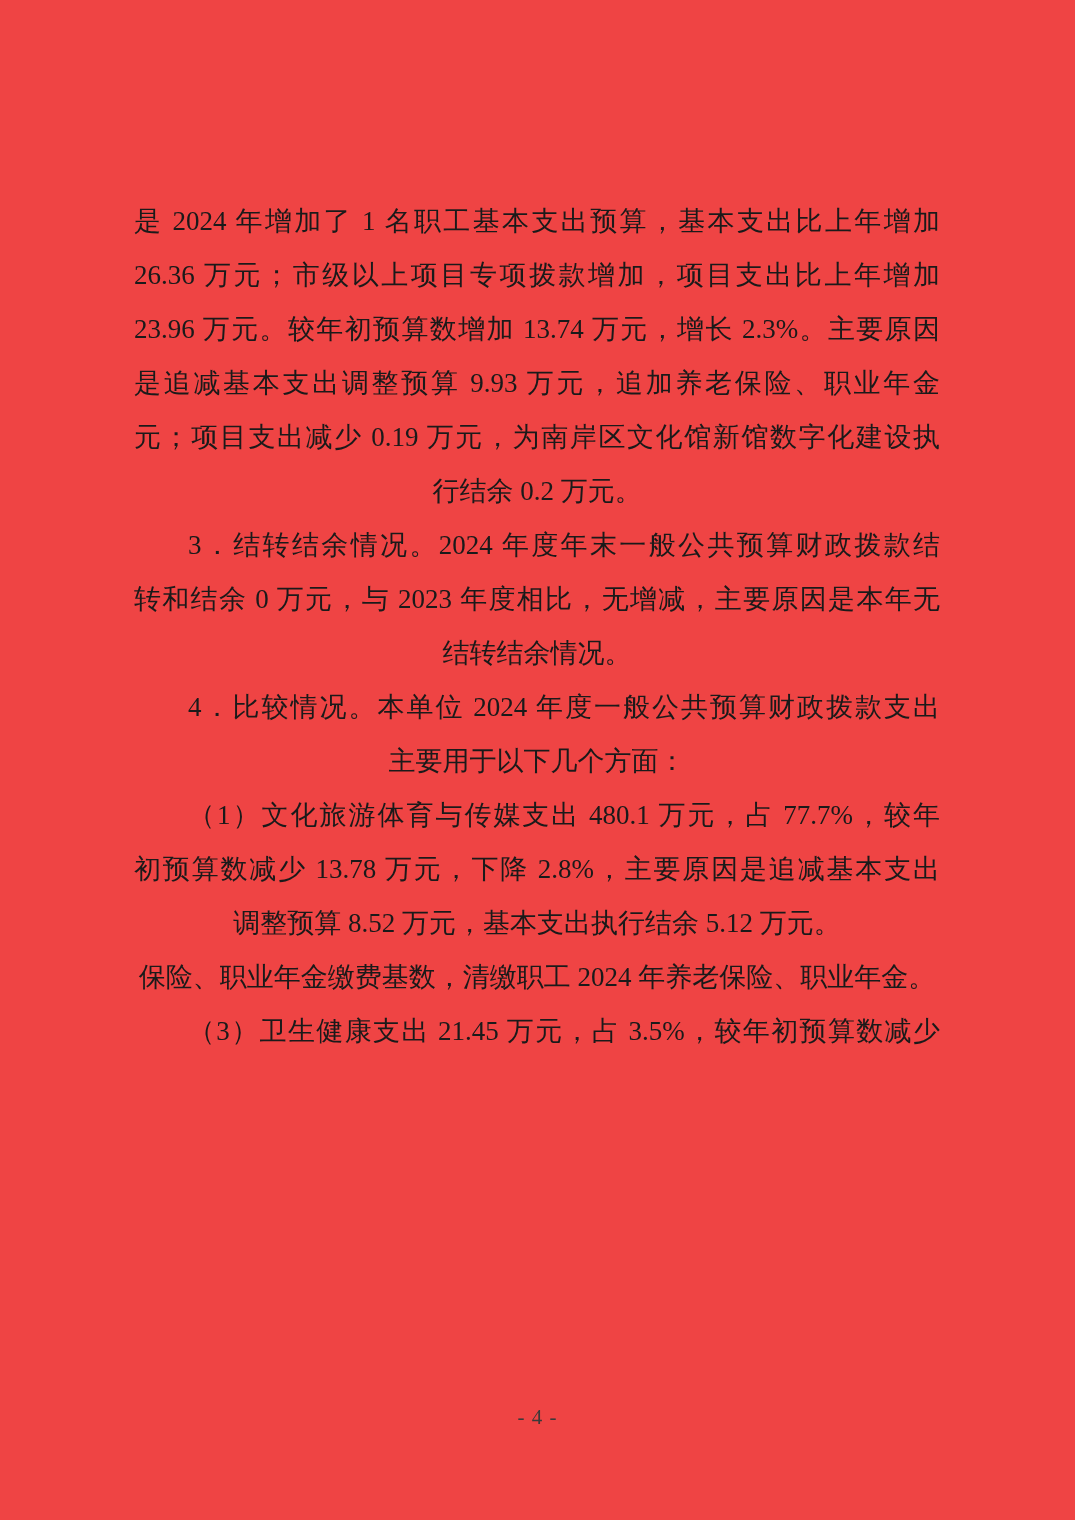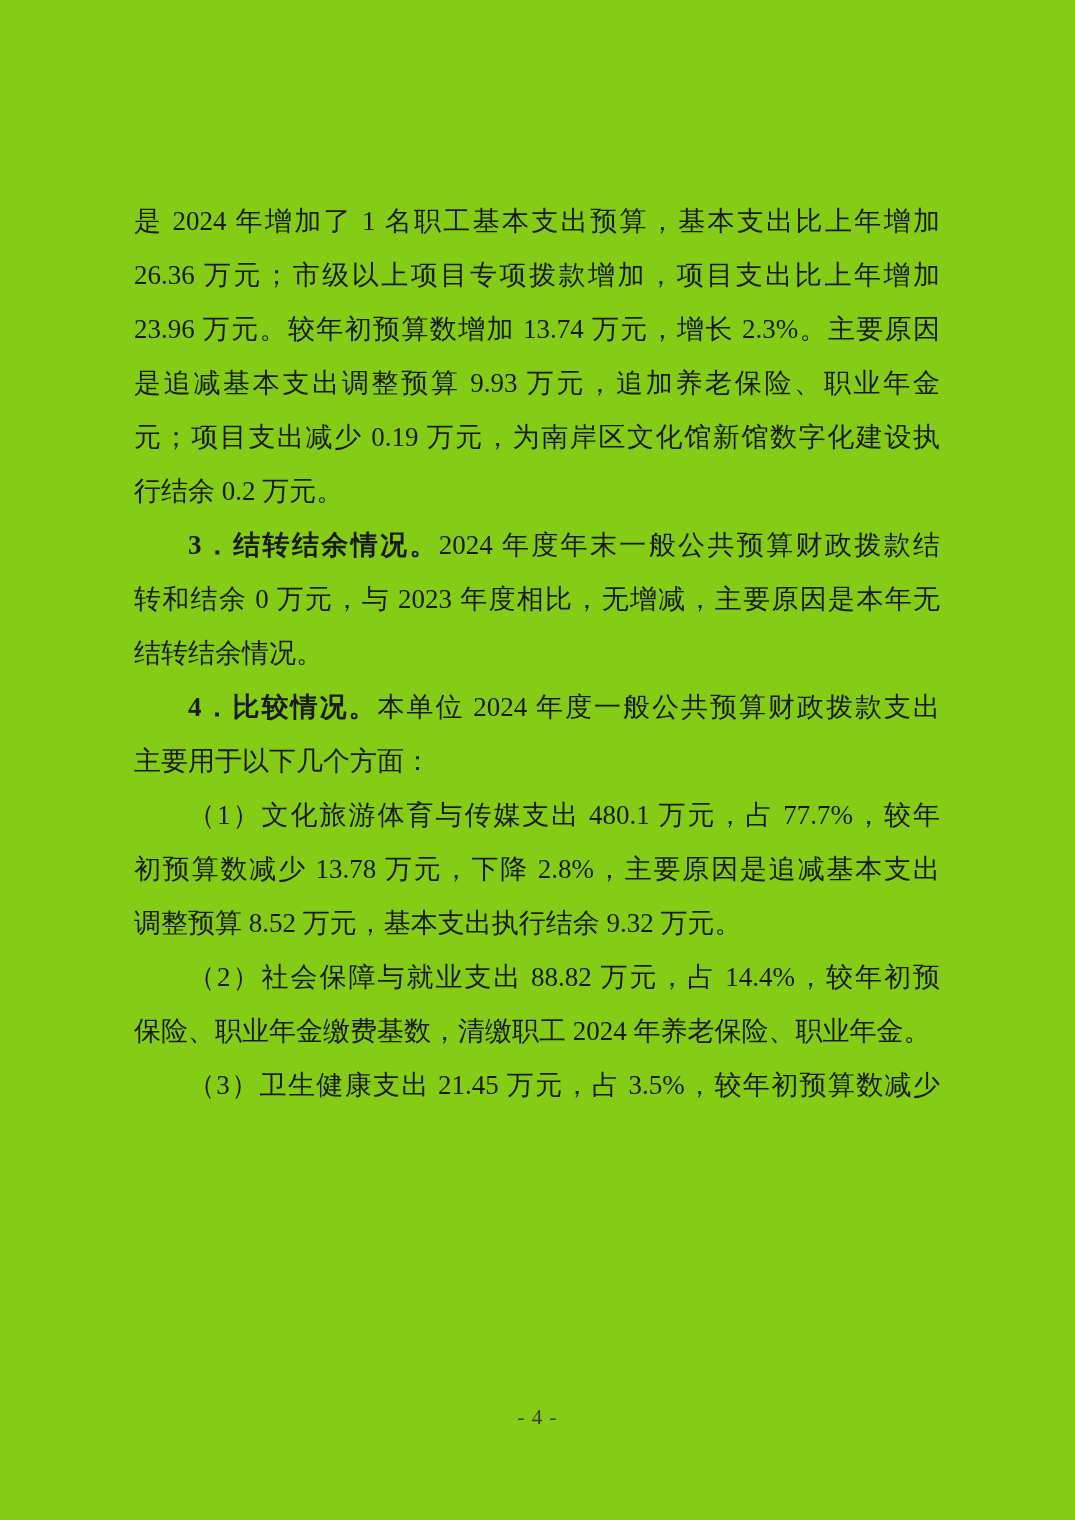--- a/index.html
+++ b/index.html
@@ -4,53 +4,53 @@
 <style>
   html, body {
     margin: 0;
     padding: 0;
     background: #ffffff;
   }
   .page {
     position: relative;
     width: 1075px;
     height: 1520px;
-    background: #84cc16;
+    background: #ef4444;
     overflow: hidden;
     font-family: "Liberation Serif", "DejaVu Serif", serif;
     color: #1a1a1a;
   }
   .text-block {
     position: absolute;
     left: 134px;
     top: 194px;
     width: 806px;
   }
   .para {
     margin: 0;
     padding: 0;
   }
   .line {
     height: 54px;
     line-height: 54px;
     font-size: 27px;
-    text-align: left;
+    text-align: center;
     white-space: normal;
     overflow: visible;
   }
   .line.justify {
     text-align: justify;
     text-align-last: justify;
     text-justify: inter-character;
   }
   .line.indent {
     padding-left: 54px;
   }
   .line .bold {
-    font-weight: 700;
+    font-weight: 400;
   }
   .page-footer {
     position: absolute;
     left: 0;
     top: 1402px;
     width: 100%;
     text-align: center;
     font-size: 21px;
     line-height: 30px;
     color: #3a3a3a;
@@ -76,24 +76,23 @@
         <div class="line justify"><span>转和结余 0 万元，与 2023 年度相比，无增减，主要原因是本年无</span></div>
         <div class="line"><span>结转结余情况。</span></div>
       </div>
       <div class="para">
         <div class="line justify indent"><span class="bold">4．比较情况。</span><span>本单位 2024 年度一般公共预算财政拨款支出</span></div>
         <div class="line"><span>主要用于以下几个方面：</span></div>
       </div>
       <div class="para">
         <div class="line justify indent"><span>（1）文化旅游体育与传媒支出 480.1 万元，占 77.7%，较年</span></div>
         <div class="line justify"><span>初预算数减少 13.78 万元，下降 2.8%，主要原因是追减基本支出</span></div>
-        <div class="line"><span>调整预算 8.52 万元，基本支出执行结余 9.32 万元。</span></div>
+        <div class="line"><span>调整预算 8.52 万元，基本支出执行结余 5.12 万元。</span></div>
       </div>
       <div class="para">
-        <div class="line justify indent"><span>（2）社会保障与就业支出 88.82 万元，占 14.4%，较年初预</span></div>
         <div class="line"><span>保险、职业年金缴费基数，清缴职工 2024 年养老保险、职业年金。</span></div>
       </div>
       <div class="para">
         <div class="line justify indent"><span>（3）卫生健康支出 21.45 万元，占 3.5%，较年初预算数减少</span></div>
       </div>
     </div>
   <div class="page-footer">- 4 -</div>
 </div>
 
 </body></html>

